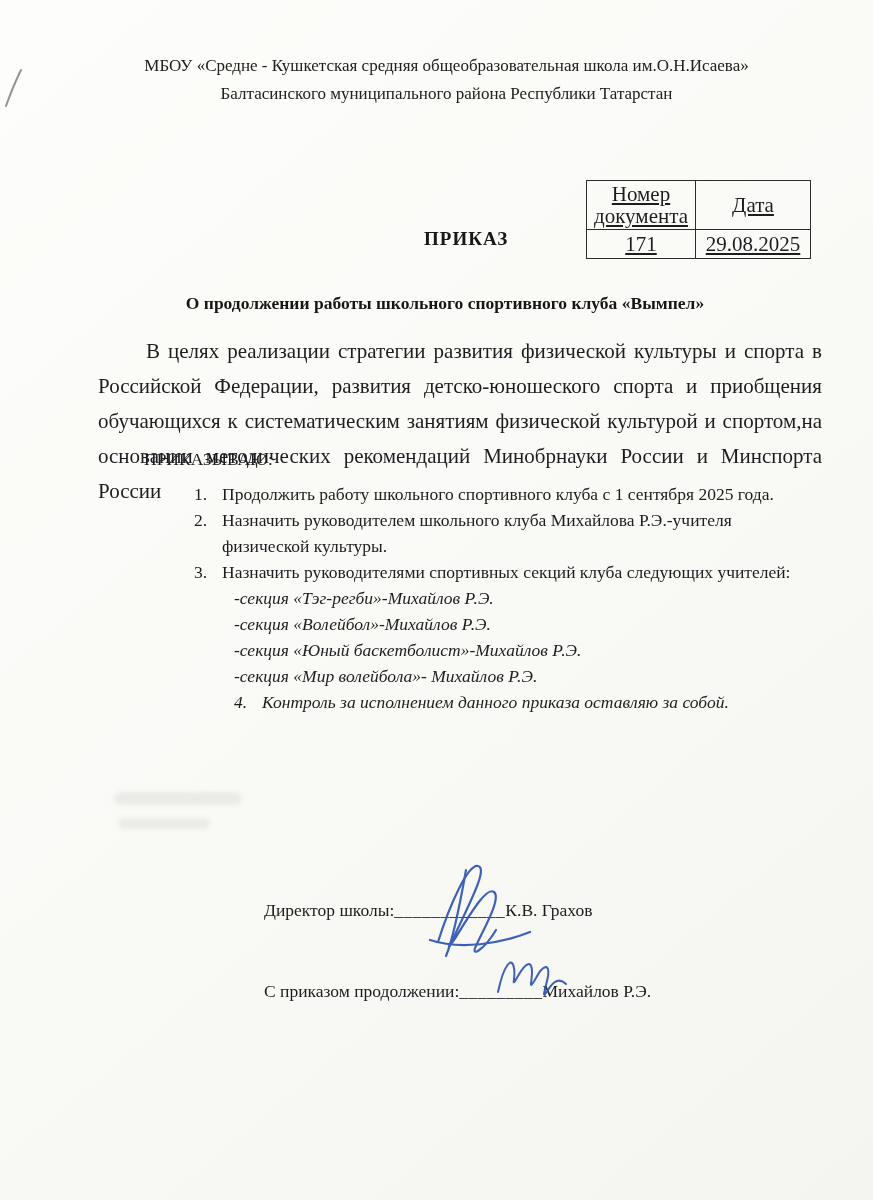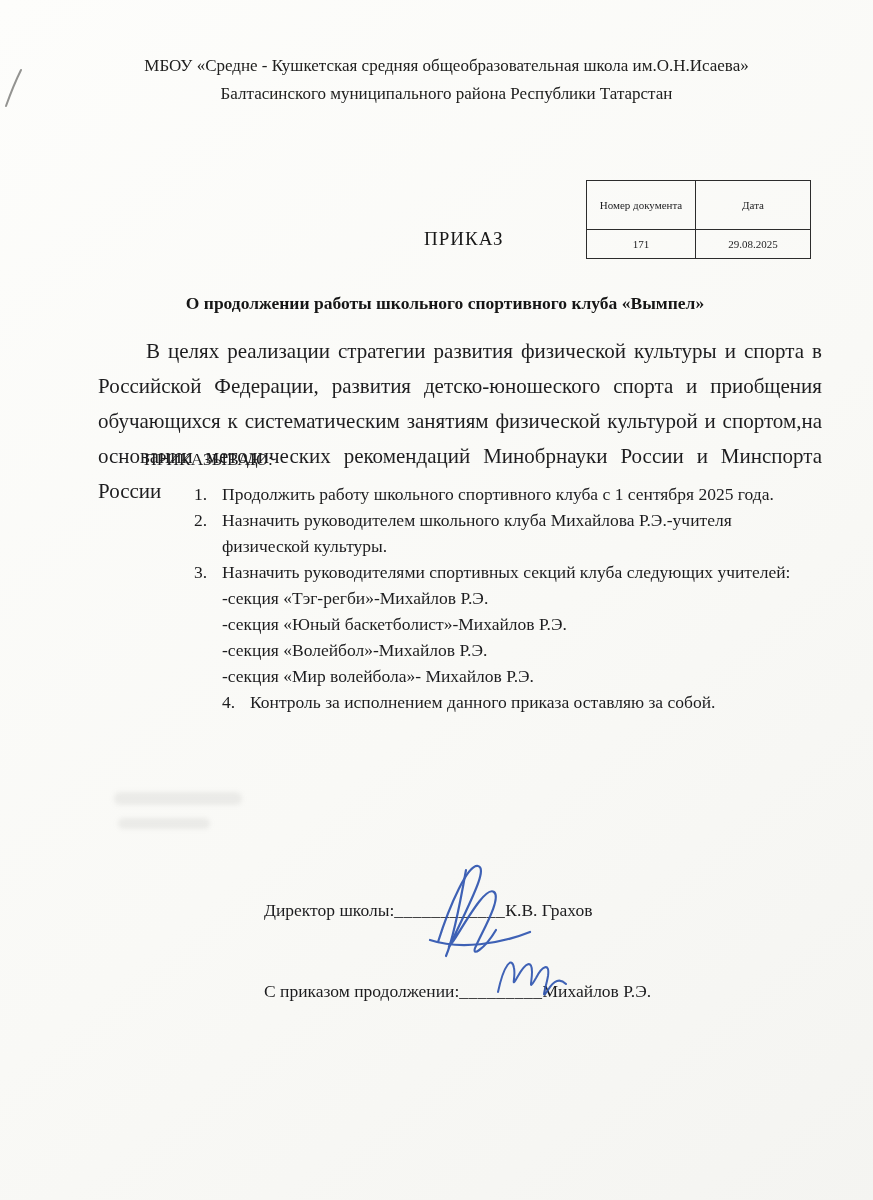--- a/index.html
+++ b/index.html
@@ -17,27 +17,27 @@
     padding-left:20px;
   }
   .header{
     position:absolute;top:52px;left:40px;right:40px;
     text-align:center;
     font-size:17px;line-height:28px;
     color:#20201f;
   }
   .doc-type{
     position:absolute;top:228px;left:424px;
-    font-weight:normal;font-size:19px;letter-spacing:1px;
+    font-weight:bold;font-size:19px;letter-spacing:1px;
     color:#181818;
   }
   table.doc-table{
     position:absolute;top:180px;left:586px;
     border-collapse:collapse;
-    font-size:11px;color:#1d1d1f;
+    font-size:21px;color:#1d1d1f;text-decoration:underline;
   }
   table.doc-table td{
     border:1.6px solid #2c2c2c;
     text-align:center;vertical-align:middle;
     padding:1px 6px;
   }
   td.c1{width:96px;height:46px;line-height:22px;}
   td.c2{width:102px;}
   td.row2{height:26px;}
   .title{
@@ -55,21 +55,21 @@
     position:absolute;top:449px;left:144px;
     font-size:17.5px;color:#1c1c1e;
   }
   .list{
     position:absolute;top:481px;left:194px;width:624px;
     font-size:17.5px;line-height:26px;color:#1d1d1f;
   }
   .li{display:flex;}
   .li .m{flex:none;width:28px;}
   .li .t{flex:1;}
-  .li.ind{margin-left:28px;}
+  .li.ind{margin-left:40px;font-style:italic;}
   .sig-row{
     position:absolute;left:264px;
     font-size:17.5px;color:#1c1c1e;white-space:nowrap;
   }
   .sig-row .us{letter-spacing:0.5px;}
   .sig1{top:900px;}
   .sig2{top:981px;}
   .ink{position:absolute;pointer-events:none;}
   .pen-mark{position:absolute;top:62px;left:2px;}
   .smudge{
@@ -125,24 +125,24 @@
       <span class="t">Назначить руководителем школьного клуба Михайлова Р.Э.-учителя физической культуры.</span>
     </div>
     <div class="li">
       <span class="m">3.</span>
       <span class="t">Назначить руководителями спортивных секций клуба следующих учителей:</span>
     </div>
     <div class="li ind">
       <span class="t">-секция «Тэг-регби»-Михайлов Р.Э.</span>
     </div>
     <div class="li ind">
-      <span class="t">-секция «Юный баскетболист»-Михайлов Р.Э.</span>
+      <span class="t">-секция «Волейбол»-Михайлов Р.Э.</span>
     </div>
     <div class="li ind">
-      <span class="t">-секция «Волейбол»-Михайлов Р.Э.</span>
+      <span class="t">-секция «Юный баскетболист»-Михайлов Р.Э.</span>
     </div>
     <div class="li ind">
       <span class="t">-секция «Мир волейбола»- Михайлов Р.Э.</span>
     </div>
     <div class="li ind">
       <span class="m">4.</span>
       <span class="t">Контроль за исполнением данного приказа оставляю за собой.</span>
     </div>
   </div>
 

